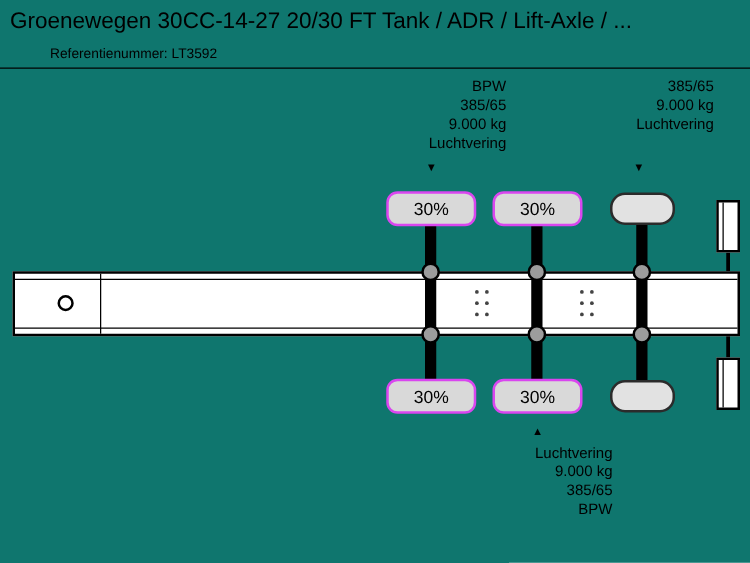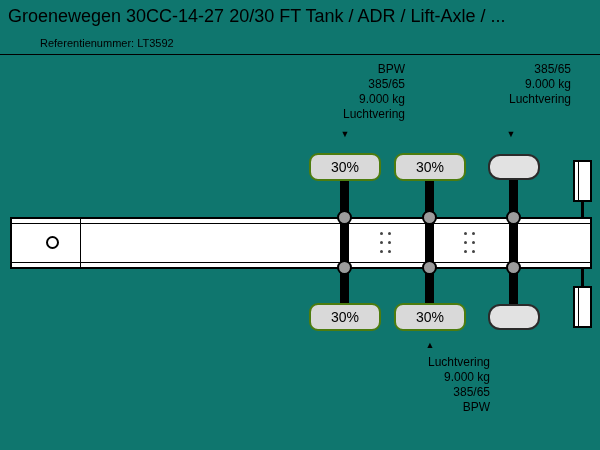--- a/index.html
+++ b/index.html
@@ -21,21 +21,21 @@
   .rail-line{position:absolute;left:0;right:0;height:1px;background:#000;}
   .beam-vline{position:absolute;top:0;bottom:0;width:1px;background:#000;}
   .kingpin{position:absolute;left:34px;top:17px;width:13px;height:13px;border:2px solid #000;border-radius:50%;background:#fff;}
 
   .dot-group{position:absolute;display:grid;grid-template-columns:3px 3px;grid-auto-rows:3px;column-gap:5px;row-gap:6px;z-index:2;}
   .dot-group i{display:block;background:#444;border-radius:50%;}
 
   .axle-bar{position:absolute;top:160px;width:9px;height:164px;background:#000;z-index:2;}
   .hub{position:absolute;width:15px;height:15px;border-radius:50%;background:#9c9c9c;border:2px solid #000;z-index:4;}
 
-  .tire{position:absolute;width:72px;height:28px;background:#d9d9d9;border:2px solid #4d7c0f;border-radius:9px;
+  .tire{position:absolute;width:72px;height:28px;background:#d9d9d9;border:2px solid #d946ef;border-radius:9px;
         display:flex;align-items:center;justify-content:center;font-size:14px;z-index:3;}
   .tire.plain{width:52px;height:26px;background:#e2e2e2;border:2px solid #2b2b2b;border-radius:12px;}
 
   .bracket{position:absolute;left:573px;width:19px;height:42px;border:2px solid #000;background:#fff;z-index:2;}
   .bracket .inner-vline{position:absolute;top:0;bottom:0;left:3px;width:1px;background:#000;}
   .connector{position:absolute;left:581px;width:3px;background:#000;z-index:0;}
 </style>
 </head>
 <body>
 

